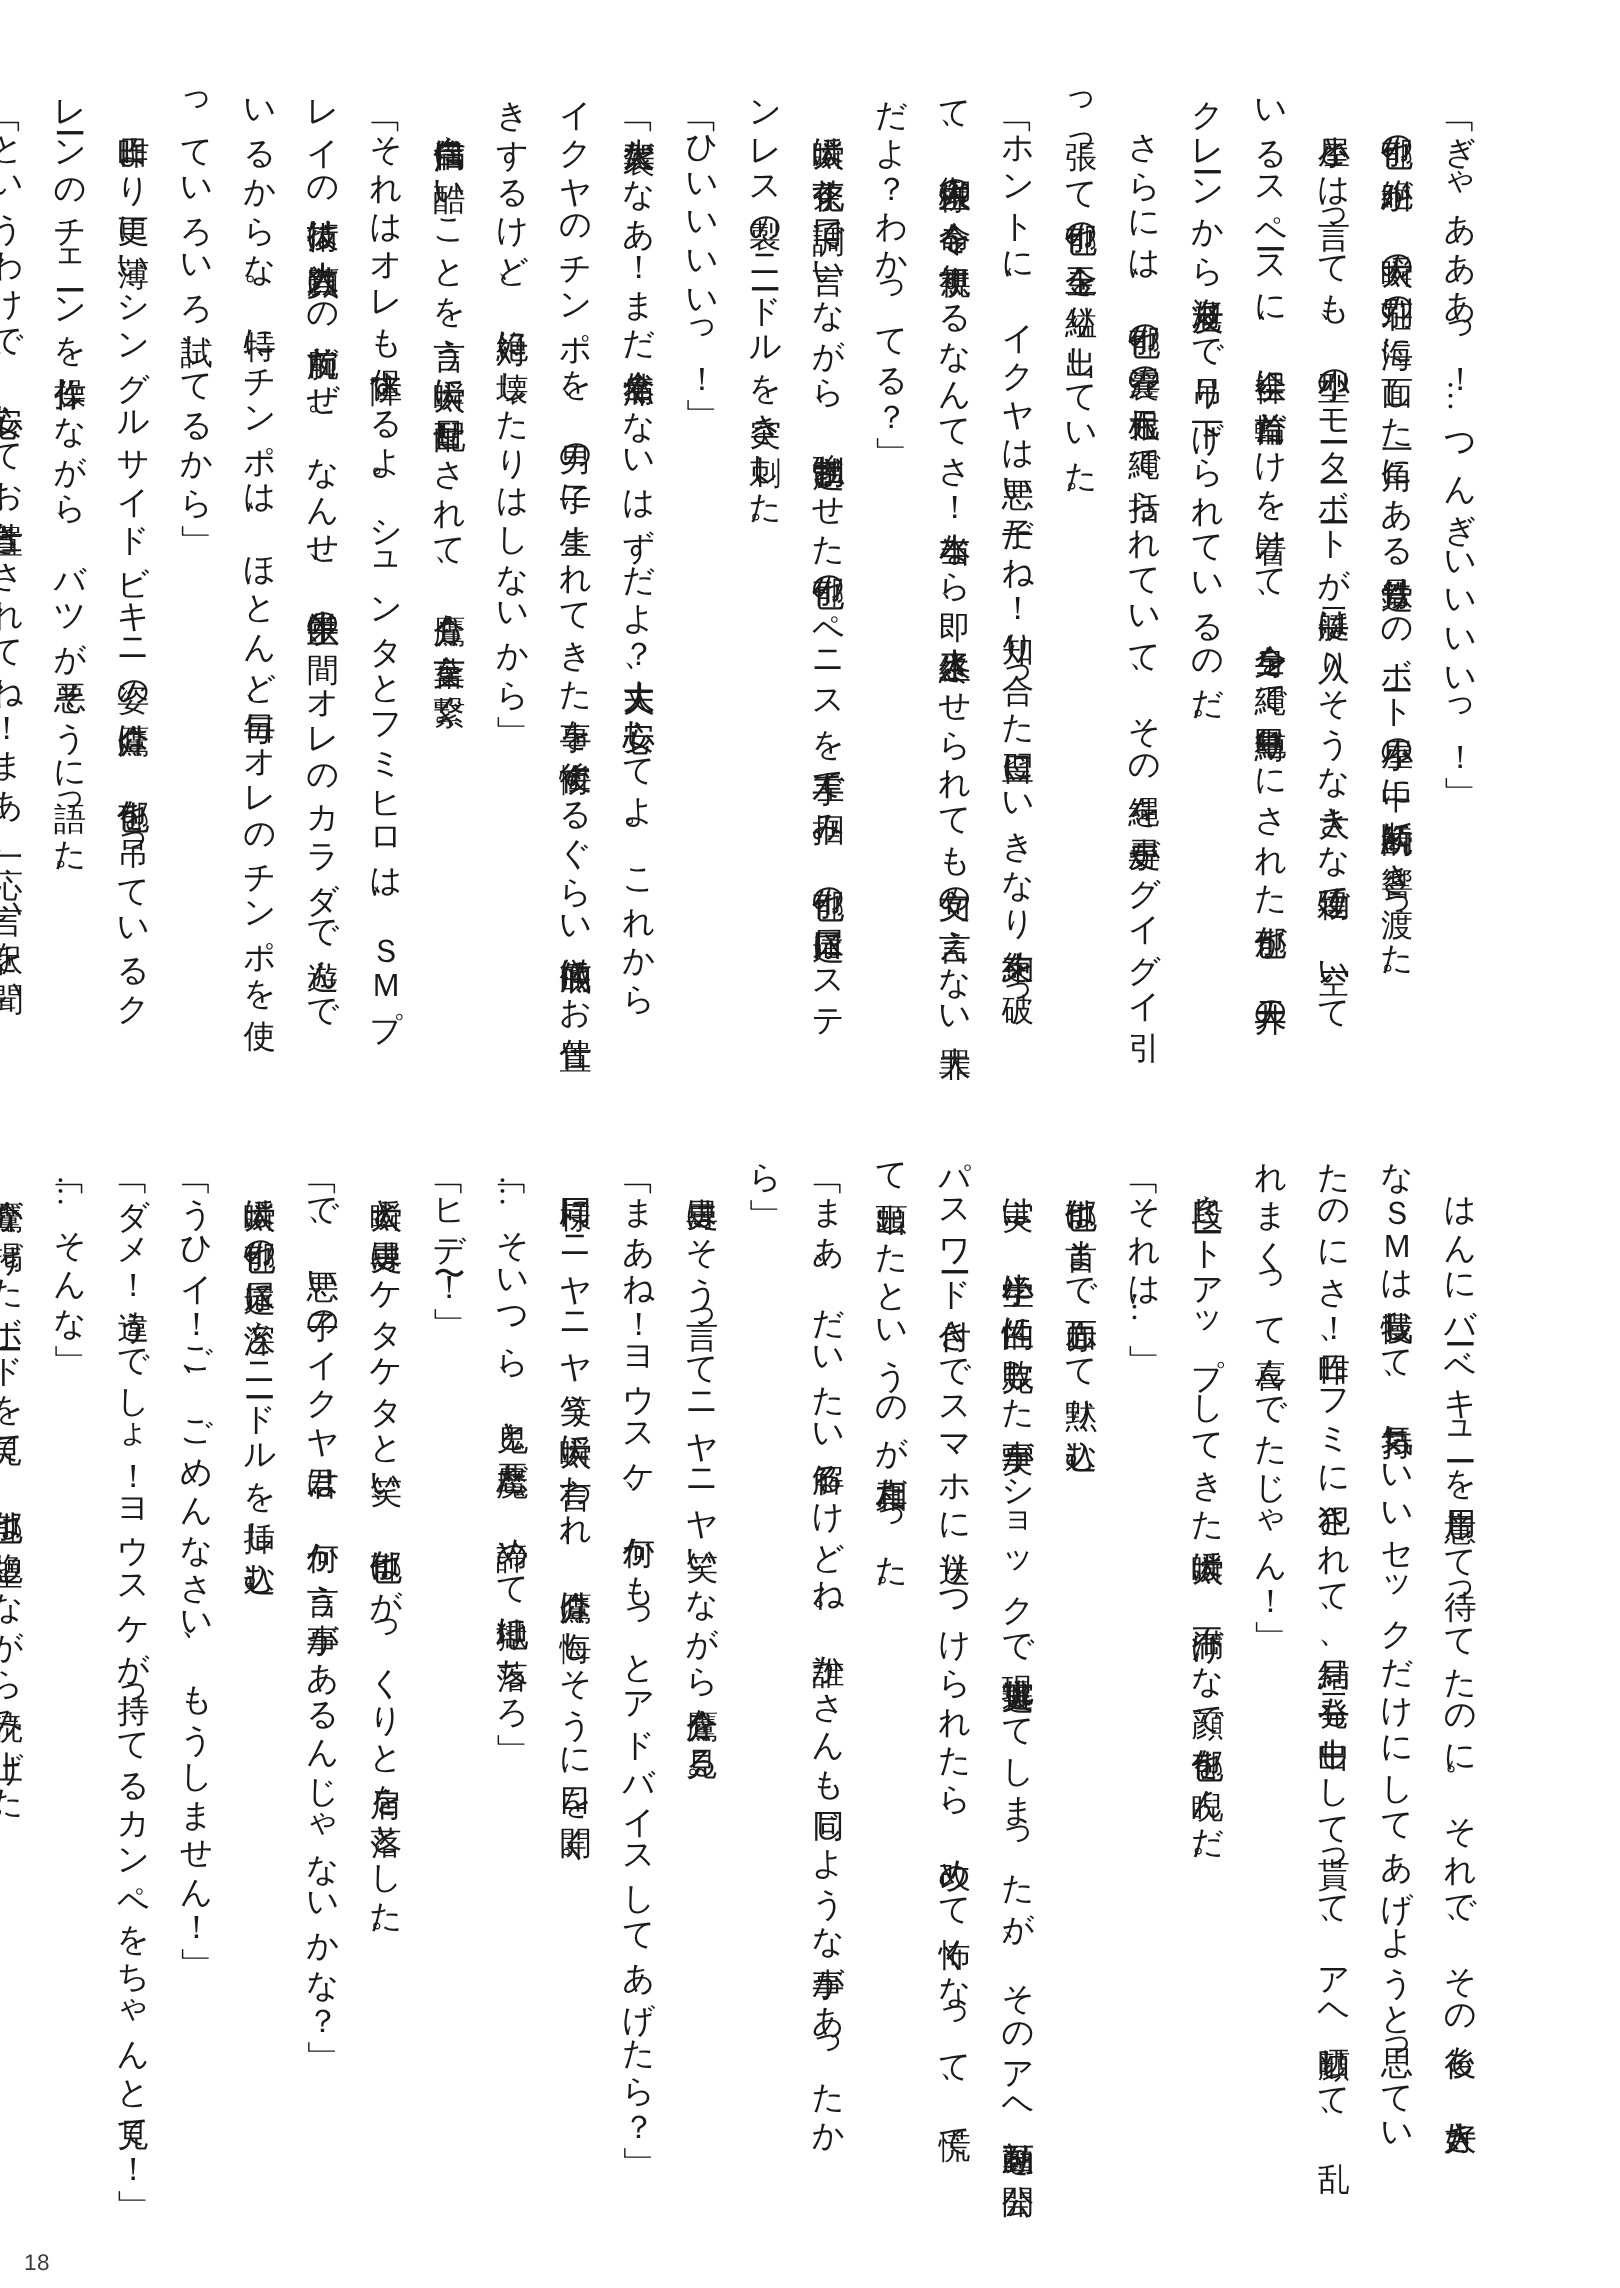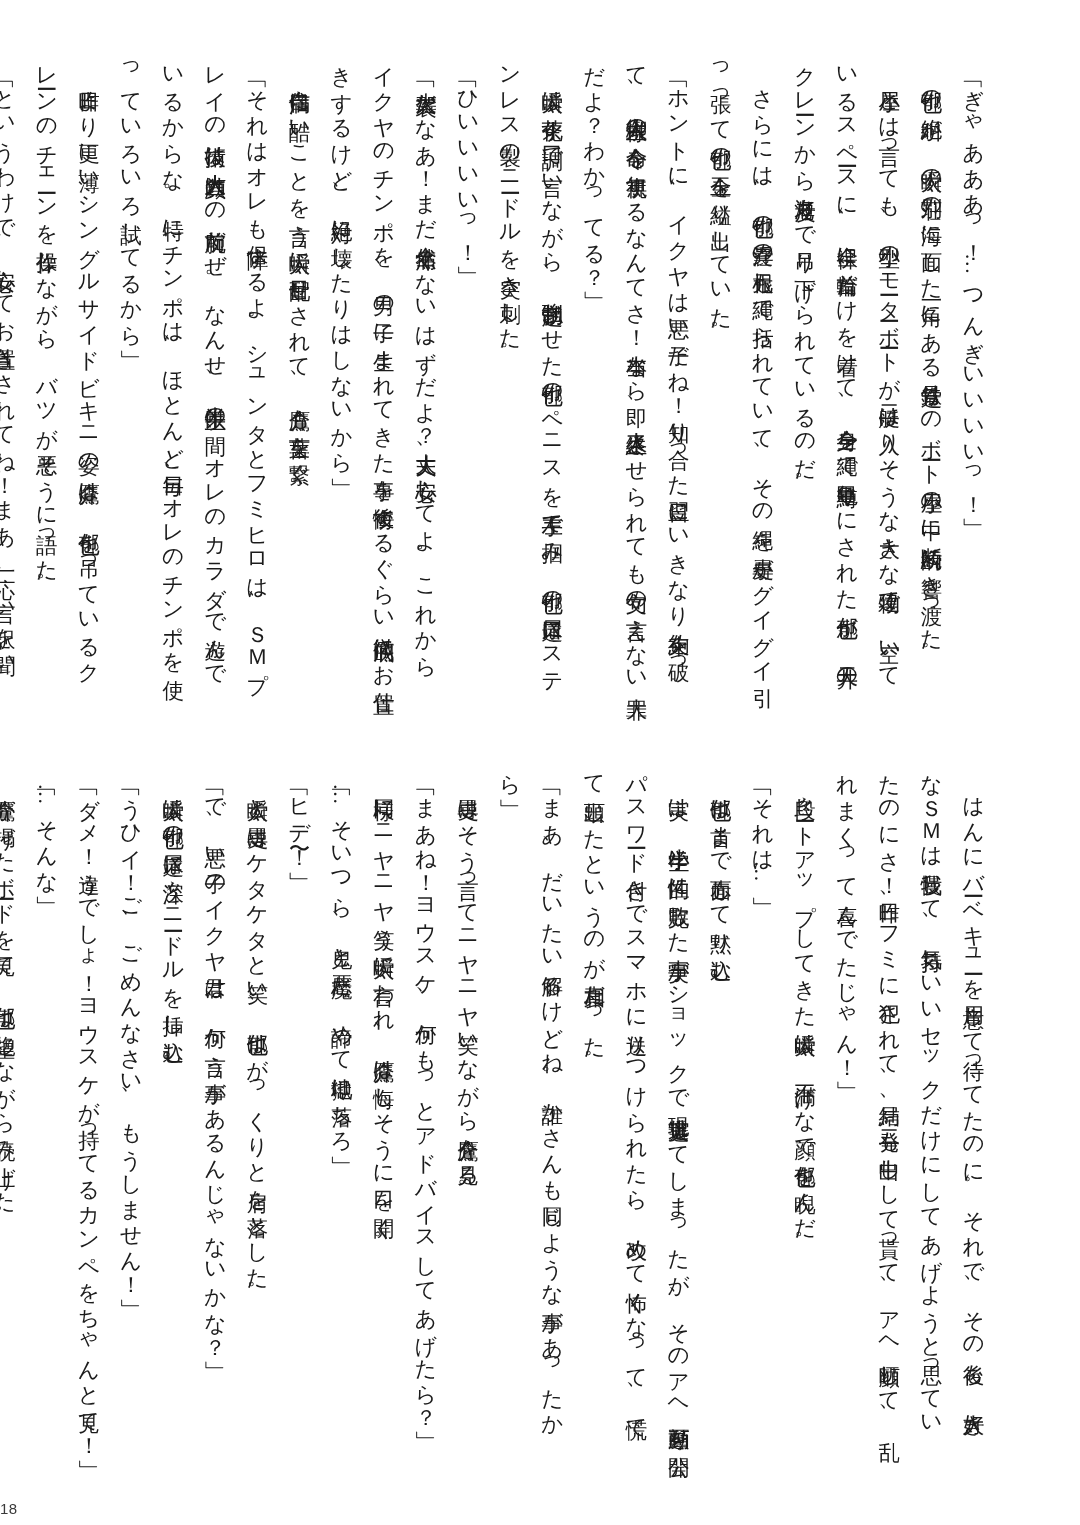--- a/index.html
+++ b/index.html
@@ -53,21 +53,21 @@
     text-indent: 0;
   }
 
   .vblock p.ind {
     text-indent: 1em;
   }
 
   
   #page-number {
     position: absolute;
-    left: 0;
+    left: 16px;
     bottom: 8px;
     font-size: 15px;
     color: #3a3a3a;
     font-family: "Liberation Sans", sans-serif;
     letter-spacing: 0.02em;
   }
 
   
   #paper-tint {
     position: absolute;

